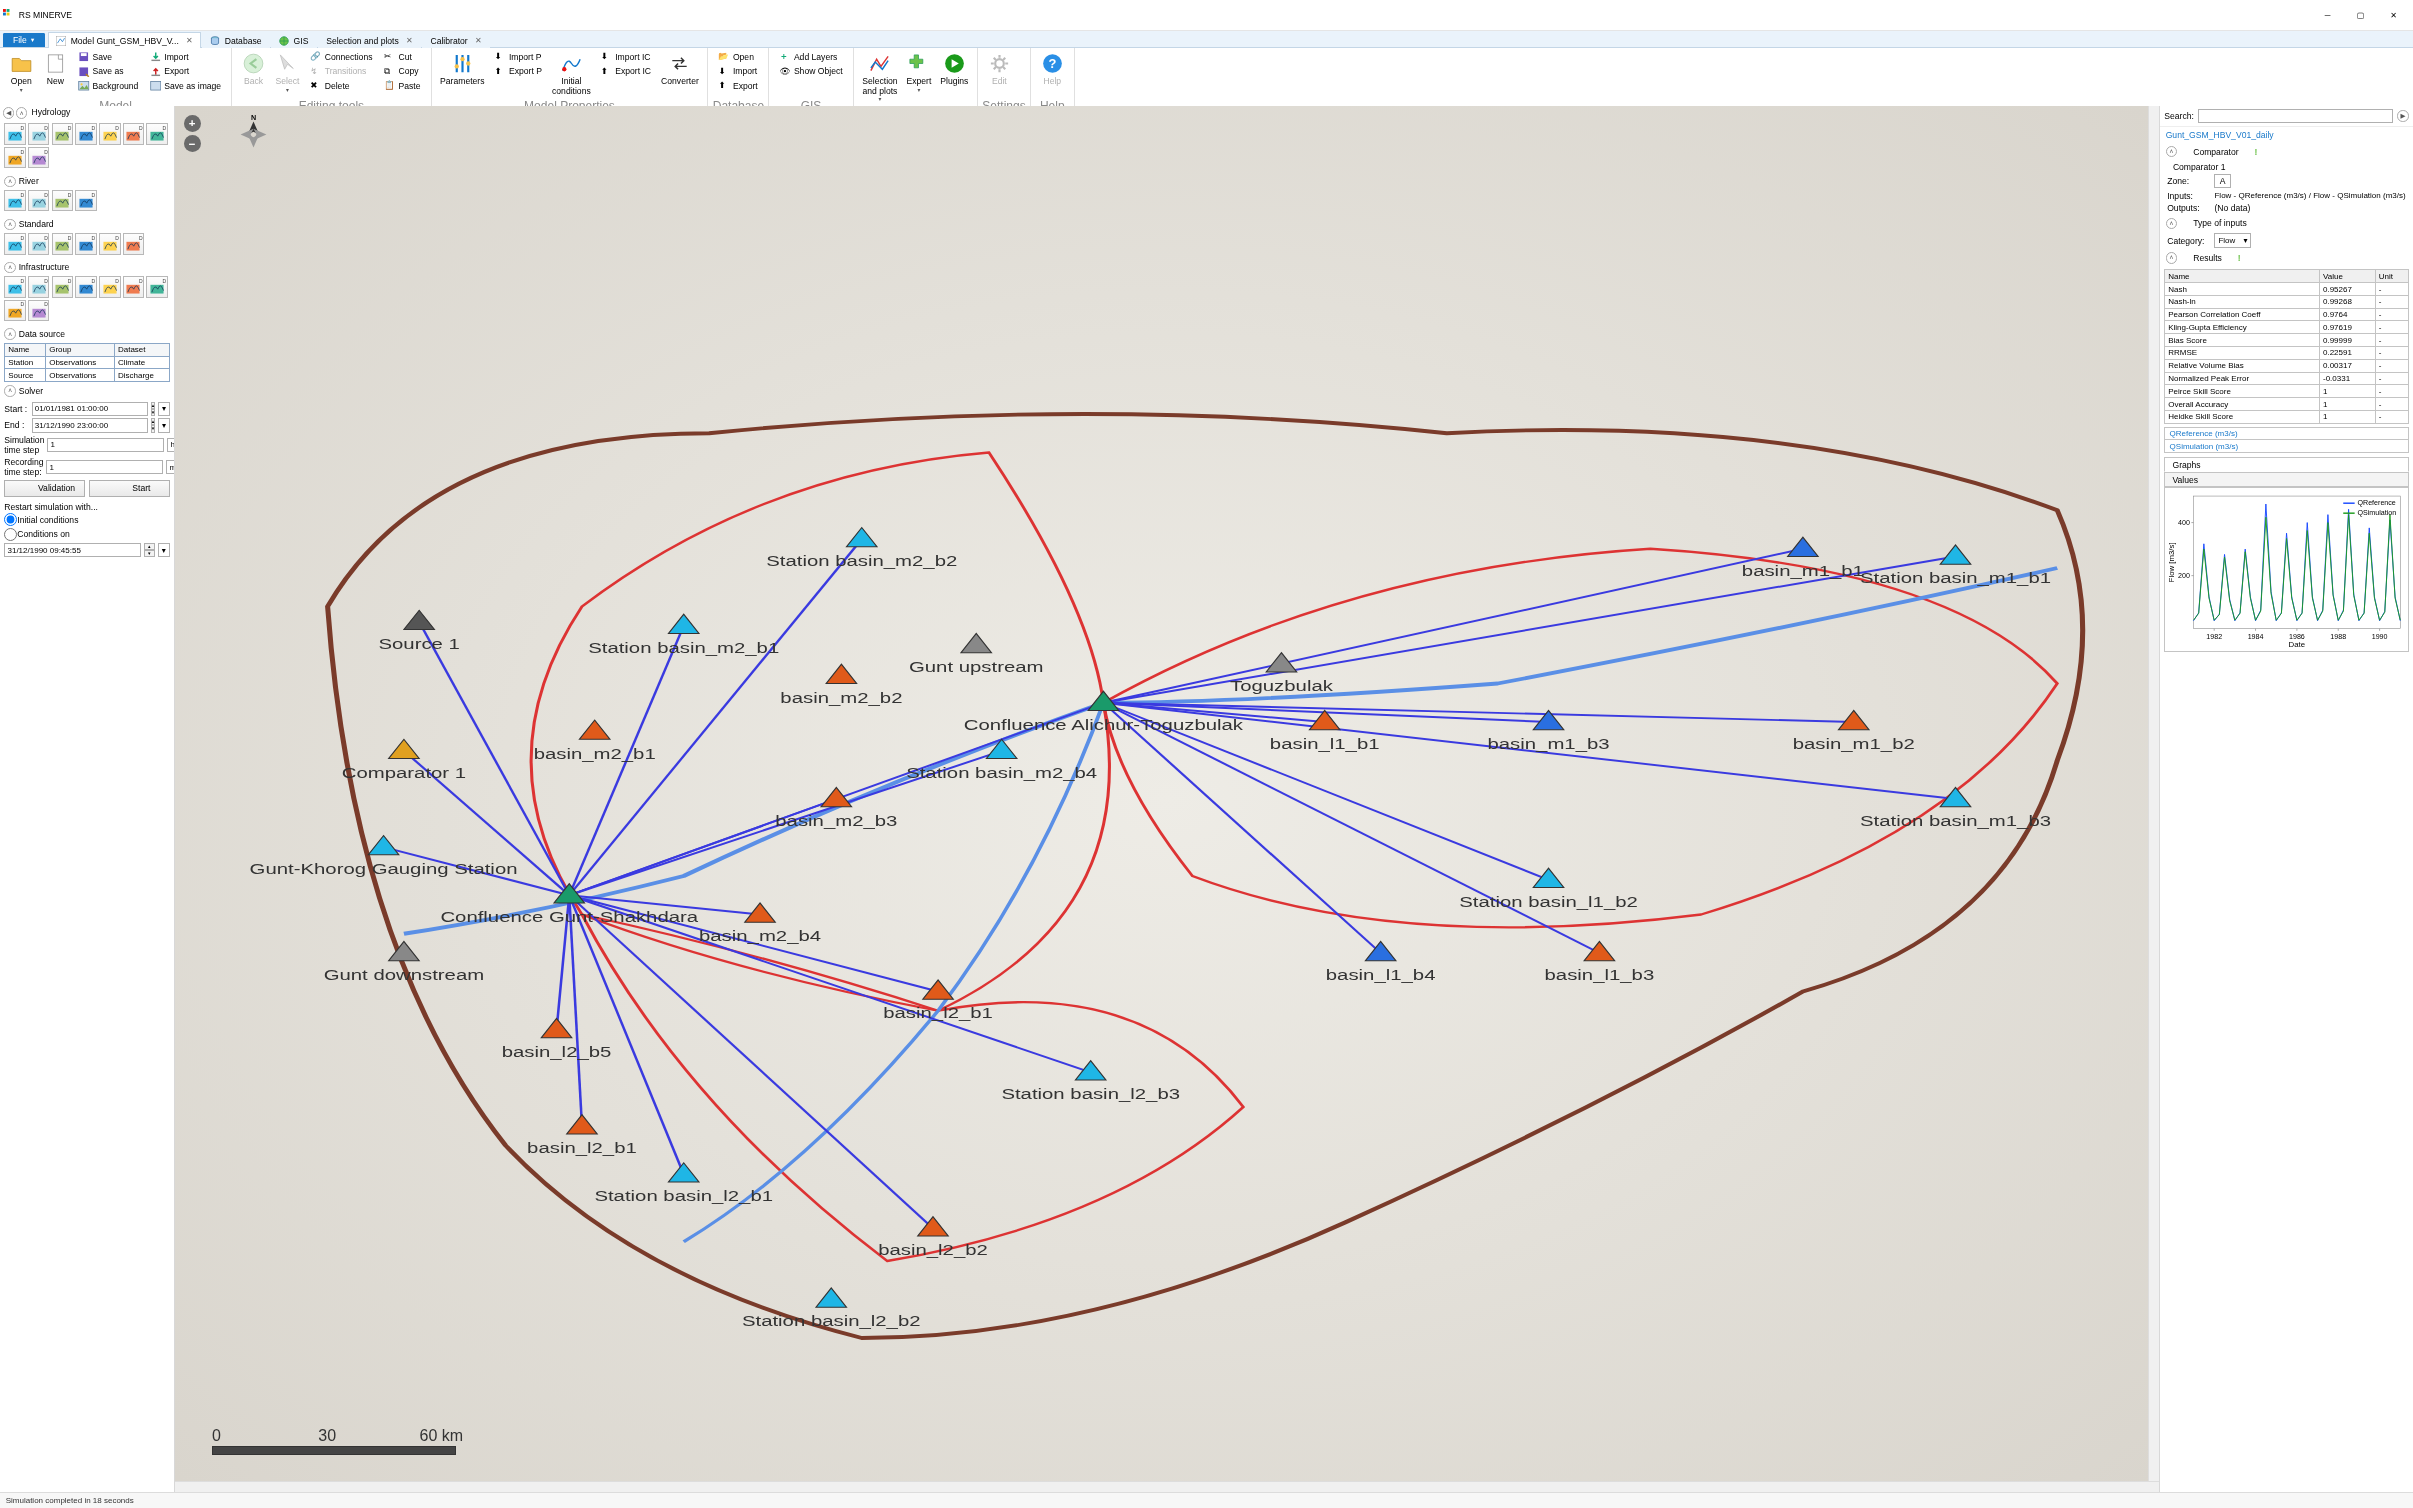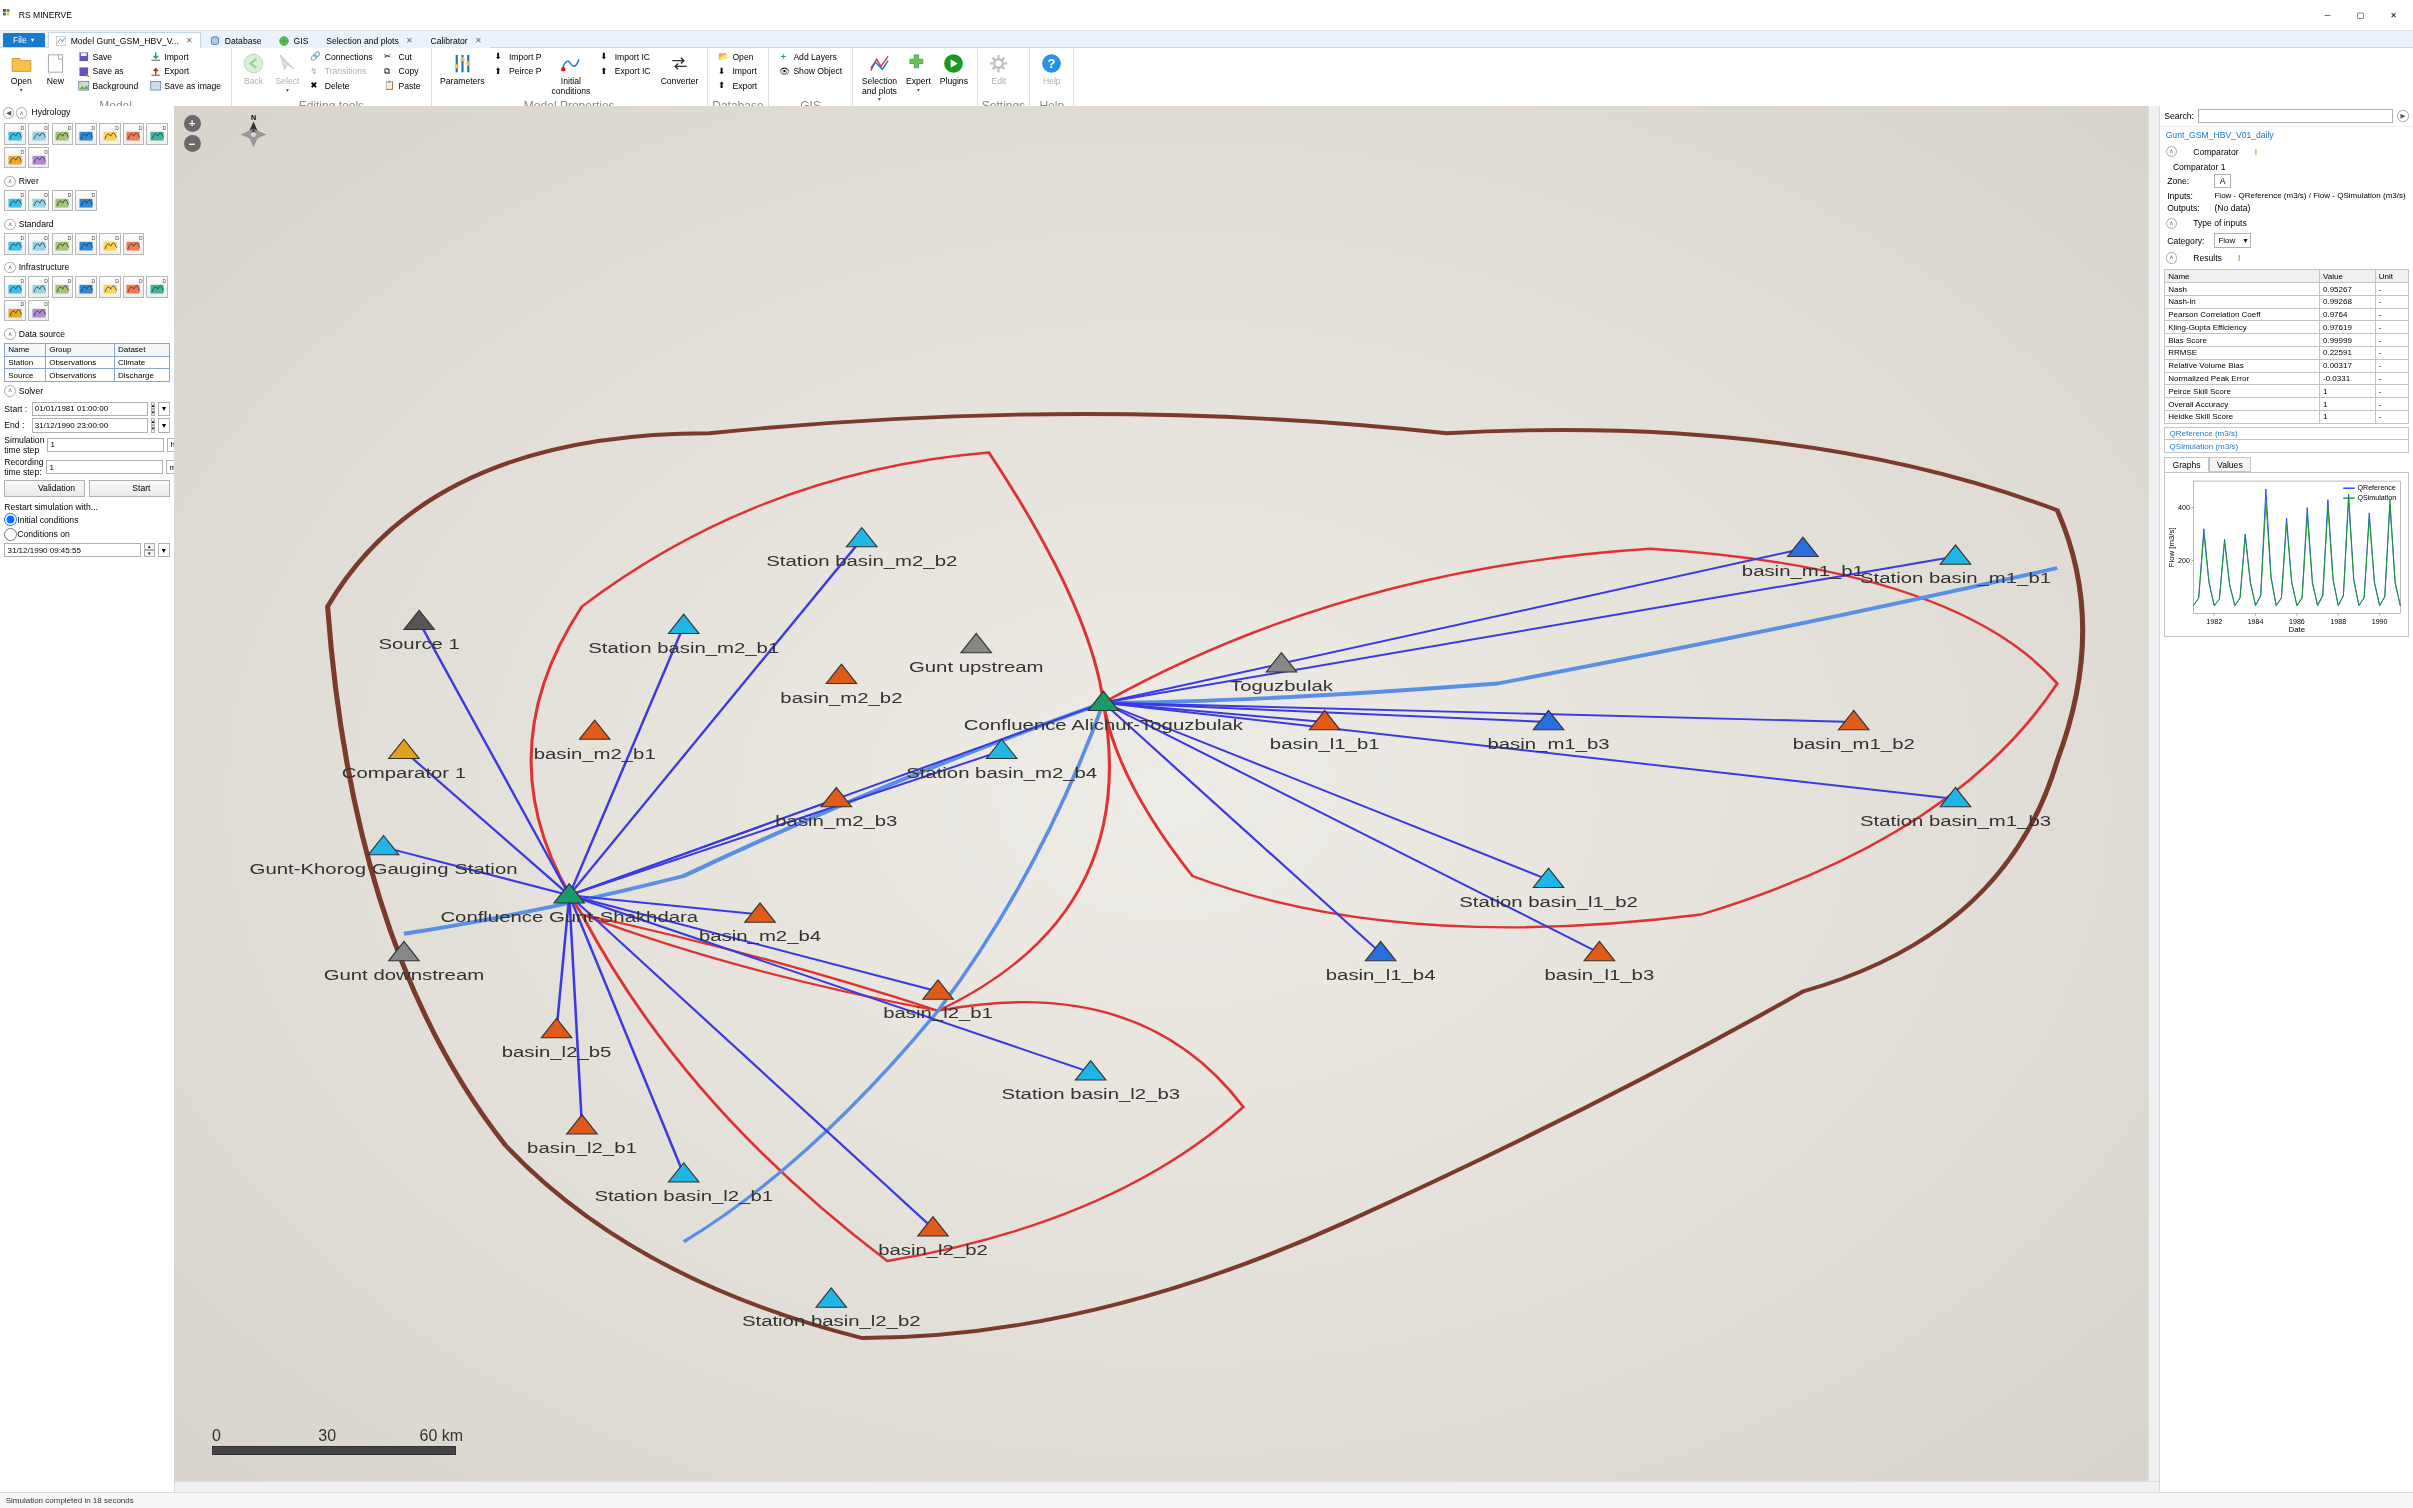--- a/index.html
+++ b/index.html
@@ -79,21 +79,21 @@
 .rp-section .bang { color:#6cc24a; font-weight:bold; }
 .field { display:flex; align-items:center; gap:4.3px; padding:1.4px 7.2px; }
 .field .flabel { width:43px; }
 .field .fval { border:0.7px solid #b0b0b0; padding:0.7px 4.3px; min-width:14.4px; }
 .res-table { width:calc(100% - 8.6px); margin:2.9px 4.3px; border:0.7px solid #b0b0b0; border-collapse:collapse; font-size:8px; }
 .res-table th, .res-table td { border:0.7px solid #c4c4c4; padding:1.4px 2.9px; text-align:left; font-weight:400; }
 .res-table th { background:#f0f0f0; }
 .series-row { border:0.7px solid #c4c4c4; margin:0 4.3px; padding:1.4px 4.3px; font-size:8px; color:#1979ca; }
 .series-row + .series-row { border-top:none; }
 
-.result-tabs { display:flex; margin:4.3px 4.3px 0 4.3px; font-size:8.6px; }
+.result-tabs { display:flex; margin:4.3px 4.3px 0 4.3px; font-size:8.6px;flex-direction:column; }
 .result-tab { border:0.7px solid #c4c4c4; padding:1.4px 7.2px; cursor:pointer; background:#f4f4f4; }
 .result-tab.active { background:#fff; border-bottom-color:#fff; }
 .chart-box { border:0.7px solid #c4c4c4; margin:0 4.3px 4.3px 4.3px; height:165px; position:relative; background:#fff; }
 
 
 .statusbar { position:absolute; bottom:0; left:0; right:0; height:16px; background:#f7f7f7; border-top:0.7px solid #dcdcdc; font-size:8px; display:flex; align-items:center; padding:0 5.7px; color:#333; }
 </style>
 </head>
 <body>
 
@@ -278,21 +278,21 @@
           </svg>
         <span>Parameters</span>
       </div>
       <div class="col">
         <div class="rbtn-sm">
             <span class="ricon-s">⬇</span>
             <span>Import P</span>
           </div>
         <div class="rbtn-sm">
             <span class="ricon-s">⬆</span>
-            <span>Peirce P</span>
+            <span>Export P</span>
           </div>
       </div>
       <div class="rbtn-big">
         <svg class="ricon" viewBox="0 0 32 32">
             <path d="M4 26 Q10 6 16 16 T28 10" stroke="#17c" fill="none" stroke-width="2"></path>
             <circle cx="6" cy="24" r="3" fill="#e11"></circle>
           </svg>
         <span>Initial</span>
         <span>conditions</span>
       </div>

